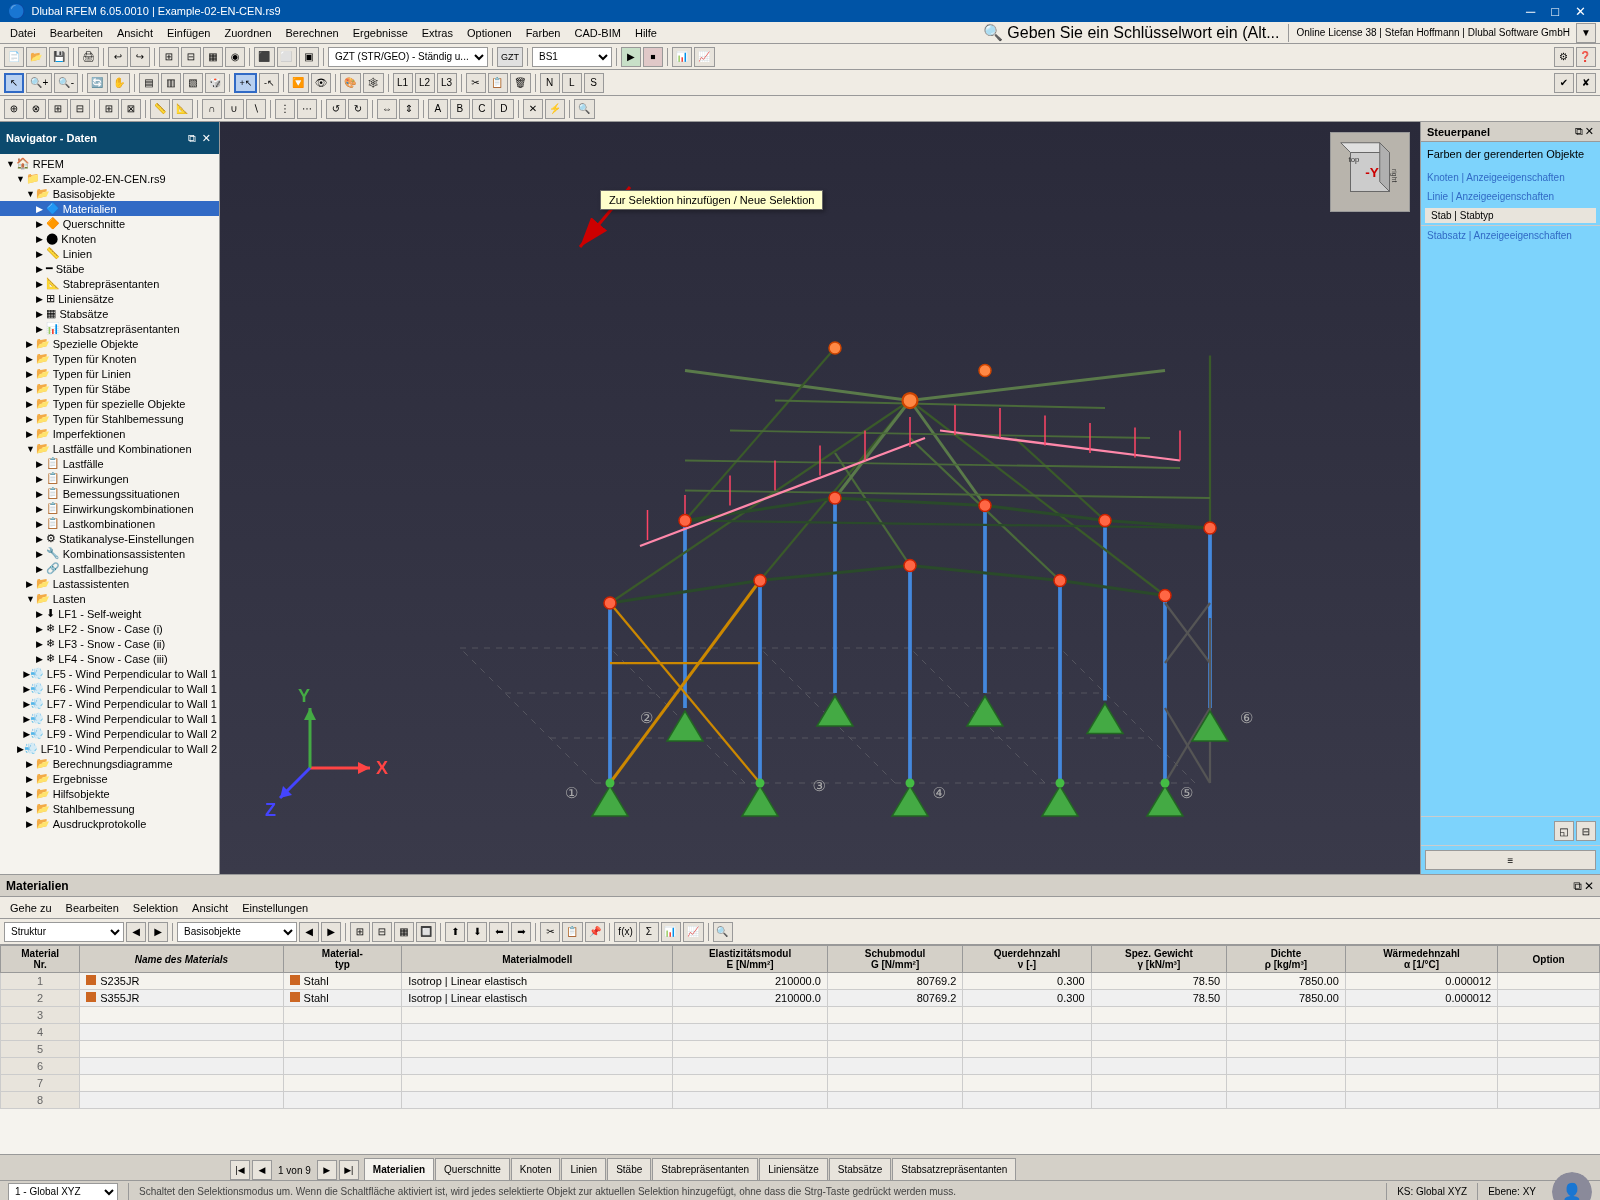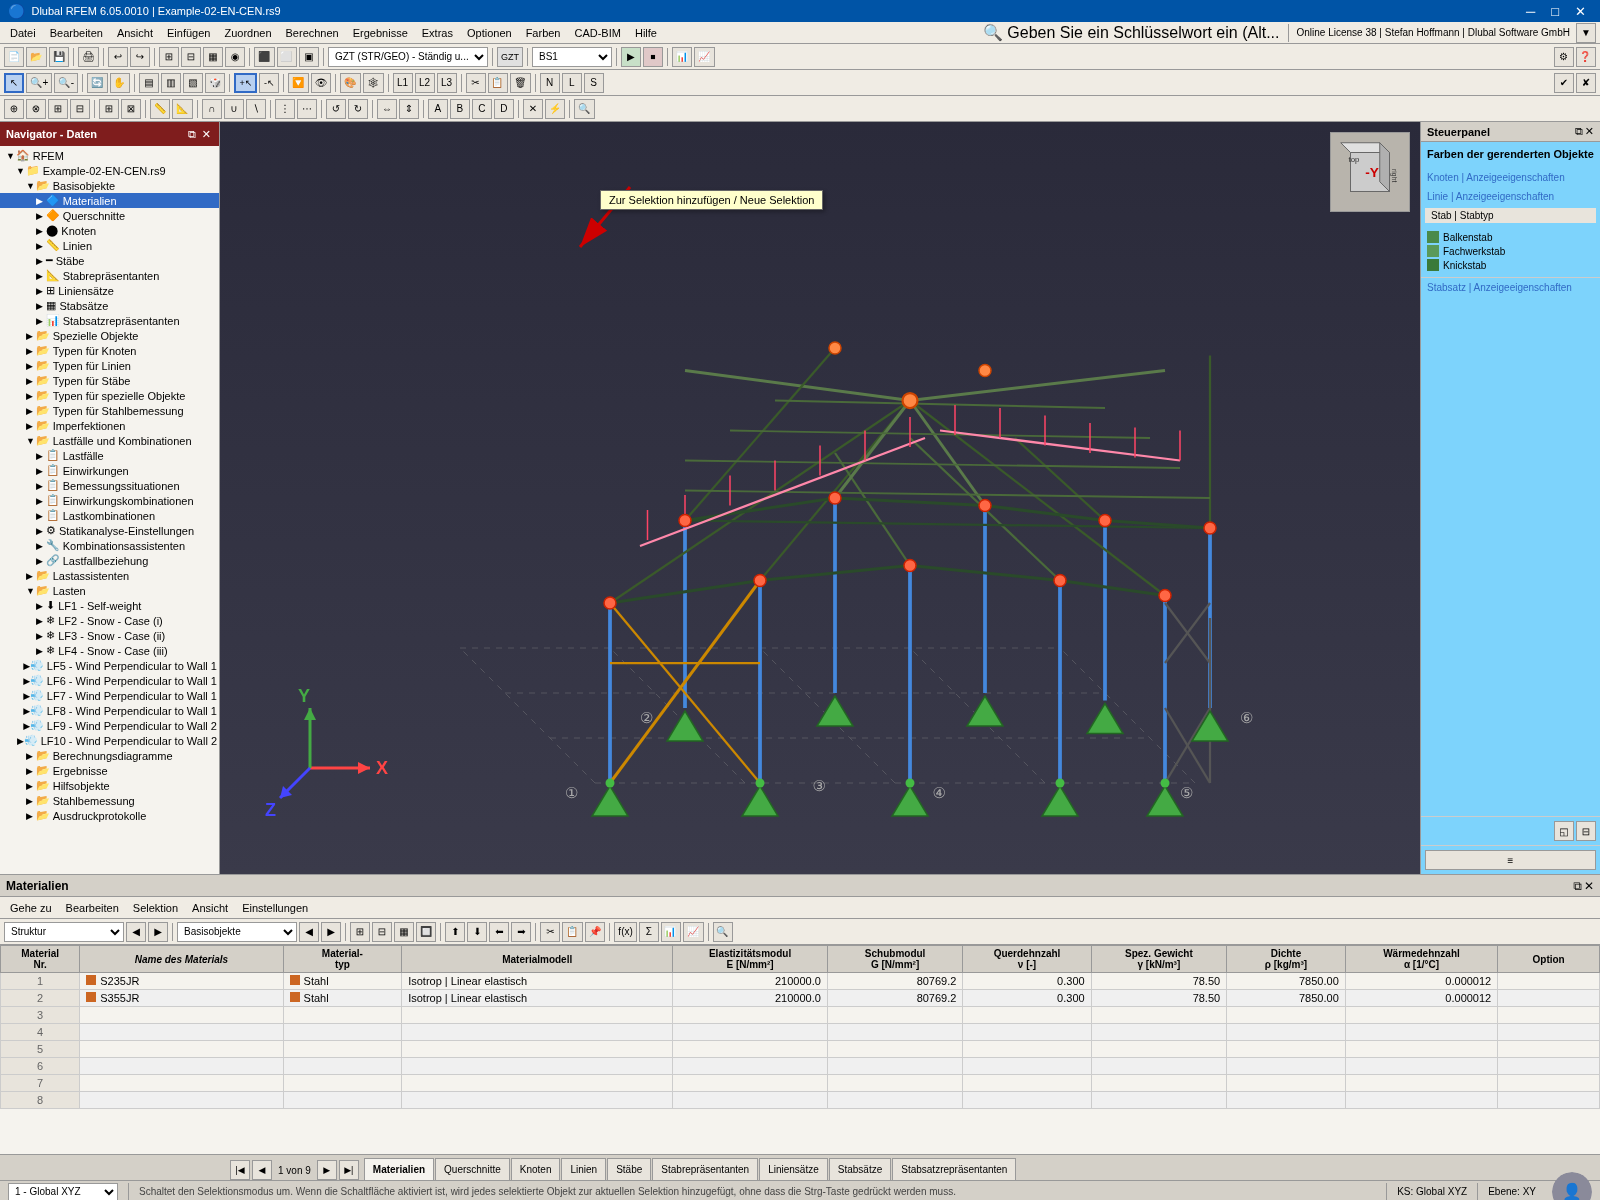--- a/index.html
+++ b/index.html
@@ -19,21 +19,21 @@
     .toolbar-row { background: #f0ece4; height: 26px; display: flex; align-items: center; padding: 0 4px; border-bottom: 1px solid #999; gap: 2px; flex-wrap: nowrap; overflow: hidden; }
     .tb-btn { background: #e8e4dc; border: 1px solid #999; height: 20px; min-width: 20px; padding: 0 3px; cursor: pointer; font-size: 10px; display: flex; align-items: center; justify-content: center; }
     .tb-sep { width: 1px; height: 18px; background: #999; margin: 0 2px; }
     .tb-combo { height: 20px; border: 1px solid #999; background: white; font-size: 10px; padding: 0 2px; }
 
     
     .main-layout { display: flex; height: calc(1200px - 22px - 22px - 26px - 26px - 26px - 26px - 26px); }
 
     
     .navigator { width: 220px; background: #f5f3ee; border-right: 1px solid #999; display: flex; flex-direction: column; flex-shrink: 0; }
-    .panel-header { background: #7f1d1d; color: white; height: 24px; display: flex; align-items: center; justify-content: space-between; padding: 0 6px; font-size: 11px; font-weight: bold; }
+    .panel-header { background: #0c4a6e; color: white; height: 32px; display: flex; align-items: center; justify-content: space-between; padding: 0 6px; font-size: 11px; font-weight: bold; }
     .panel-header-btns { display: flex; gap: 2px; }
     .panel-header-btn { background: none; border: none; color: white; cursor: pointer; font-size: 11px; padding: 0 2px; }
     .tree-container { flex: 1; overflow-y: auto; overflow-x: hidden; padding: 2px 0; }
     .tree-item { display: flex; align-items: center; padding: 1px 2px; cursor: pointer; white-space: nowrap; font-size: 11px; }
     .tree-item .indent { display: inline-block; }
     .tree-item .toggle { width: 10px; font-size: 9px; cursor: pointer; }
     .tree-item .icon { margin-right: 3px; font-size: 11px; }
 
     
     .center-area { flex: 1; display: flex; flex-direction: column; background: #2a2a3a; position: relative; overflow: hidden; }
@@ -66,21 +66,21 @@
     td { border: 1px solid #ccc; padding: 2px 6px; white-space: nowrap; }
     tr:nth-child(even) { background: #f0f0f0; }
     .row-num { text-align: center; background: #e8e4dc; color: #666; width: 25px; }
     .tab-item { background: #e8e4dc; border: 1px solid #999; border-bottom: none; padding: 2px 8px; cursor: pointer; font-size: 10px; white-space: nowrap; height: 22px; display: flex; align-items: center; }
     .tab-item.active { background: #f5f3ee; font-weight: bold; }
 
     
     .right-panel { width: 180px; background: #7dd3fc; border-left: 1px solid #999; flex-shrink: 0; display: flex; flex-direction: column; }
     .right-panel-header { background: #d4d0c8; height: 20px; display: flex; align-items: center; justify-content: space-between; padding: 0 6px; font-size: 11px; font-weight: bold; border-bottom: 1px solid #999; }
     .right-panel-section { padding: 4px 6px; font-size: 11px; }
-    .right-panel-section-title { font-weight: bold; margin-bottom: 2px; cursor: pointer; padding: 2px 0; }
+    .right-panel-section-title { font-weight: normal; margin-bottom: 2px; cursor: pointer; padding: 2px 0; }
     .legend-item { display: flex; align-items: center; gap: 4px; margin: 2px 0; font-size: 10px; }
     .legend-color { width: 12px; height: 12px; flex-shrink: 0; }
 
     
     .status-bar { background: #d4d0c8; height: 22px; display: flex; align-items: center; padding: 0 8px; font-size: 10px; border-top: 1px solid #999; gap: 8px; }
 
     .combo-wide { width: 160px; }
     .combo-medium { width: 80px; }
 
     
@@ -738,34 +738,20 @@
     </div>
 
     <div style="padding:4px 6px;">
       <div style="font-size:10px;color:#316ac5;cursor:pointer;">Linie | Anzeigeeigenschaften</div>
     </div>
 
     <div style="padding:2px 6px; font-size:10px; background:#e8e4dc; margin:2px 4px;">
       <span>Stab | Stabtyp</span>
     </div>
 
-    <div style="padding:4px 6px;">
-      <div class="legend-item">
-        <div class="legend-color" style="background:#4a8a4a;"></div>
-        <span>Balkenstab</span>
-      </div>
-      <div class="legend-item">
-        <div class="legend-color" style="background:#5a9a5a;"></div>
-        <span>Fachwerkstab</span>
-      </div>
-      <div class="legend-item">
-        <div class="legend-color" style="background:#3a7a3a;"></div>
-        <span>Knickstab</span>
-      </div>
-    </div>
 
     <div style="padding:4px 6px;border-top:1px solid #ccc;">
       <div style="font-size:10px;color:#316ac5;cursor:pointer;">Stabsatz | Anzeigeeigenschaften</div>
     </div>
 
     <div style="flex:1;"></div>
 
     <div style="display:flex;justify-content:flex-end;padding:4px;border-top:1px solid #ccc;gap:2px;">
       <button class="tb-btn">◱</button>
       <button class="tb-btn">⊟</button>

